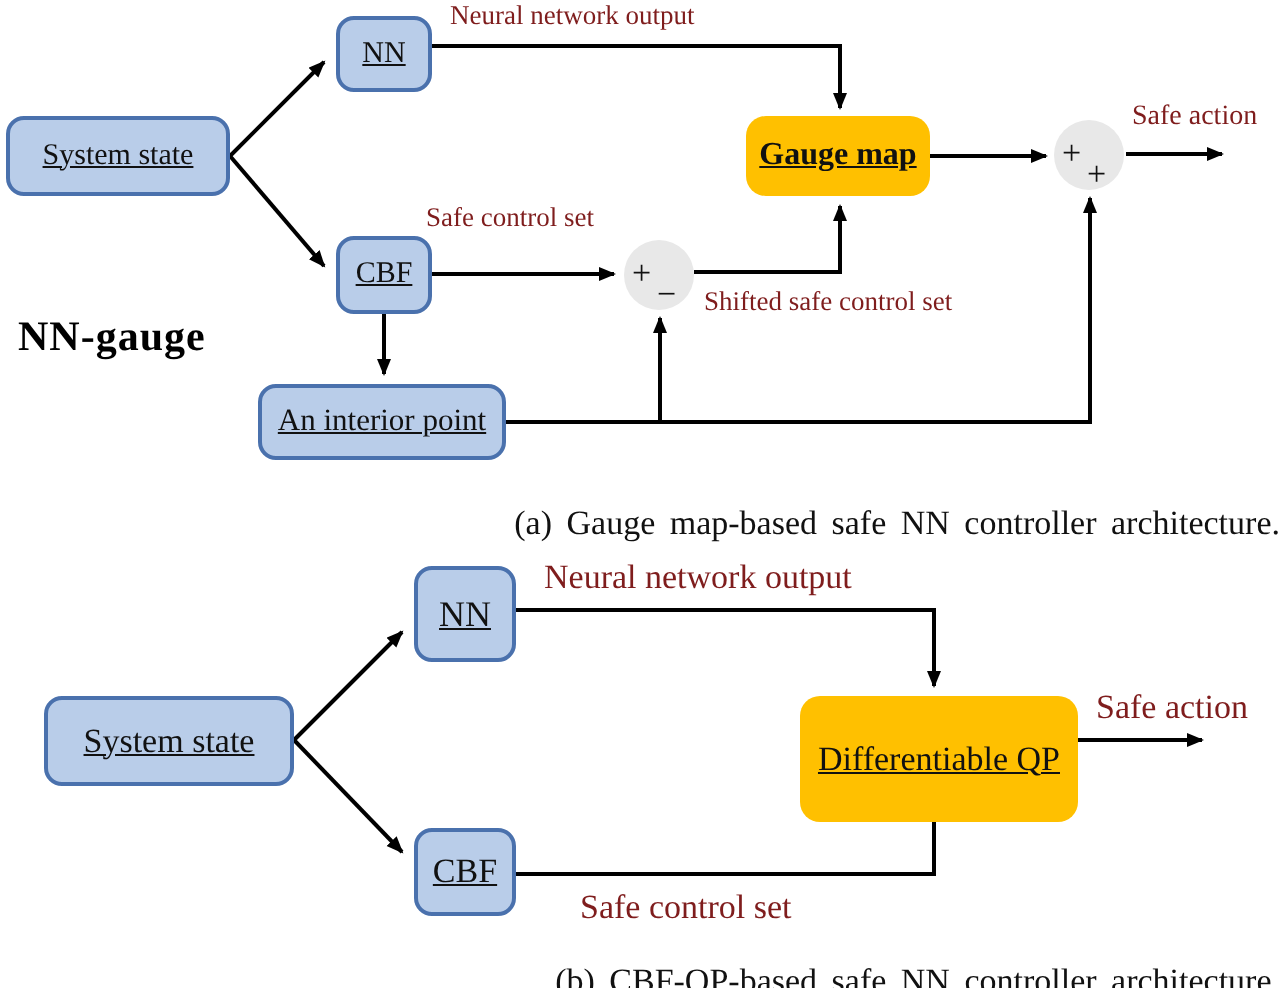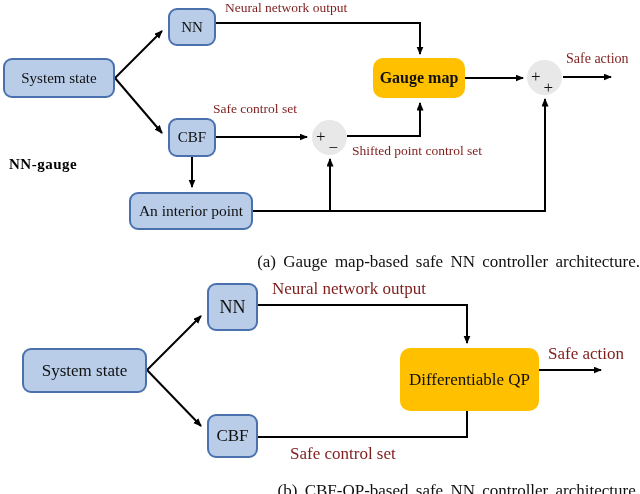--- a/index.html
+++ b/index.html
@@ -6,21 +6,21 @@
   #canvas{
     position:relative;width:640px;height:494px;overflow:hidden;
     background:#ffffff;color:#111;
     font-family:"Liberation Serif","DejaVu Serif",serif;
   }
   svg.wires{position:absolute;left:0;top:0;z-index:1;pointer-events:none;}
   .node{
     position:absolute;z-index:2;box-sizing:border-box;
     display:flex;align-items:center;justify-content:center;
     background:#b9cde9;border:2px solid #4a71ad;border-radius:9px;
-    font-size:15px;color:#111;white-space:nowrap;
+    font-size:15px;color:#111;white-space:nowrap;text-decoration:underline;
   }
   .node.accent{background:#ffc000;border:none;border-radius:10px;font-weight:600;}
   .sum{
     position:absolute;z-index:2;width:35px;height:35px;border-radius:50%;
     background:#e8e8e8;
   }
   .sum .s-left{position:absolute;left:4px;top:50%;transform:translateY(-58%);font-size:17px;line-height:1;}
   .sum .s-bottom{position:absolute;left:50%;top:50%;transform:translate(-10%,4%);font-size:17px;line-height:1;}
   .lbl{position:absolute;z-index:2;white-space:nowrap;font-size:13.5px;color:#7f1d1d;}
   .lbl.big{font-size:17px;}
@@ -89,25 +89,25 @@
 
   <div class="sum" style="left:527px;top:60px;">
     <span class="s-left">+</span>
     <span class="s-bottom">+</span>
   </div>
 
   <div class="lbl" style="left:225px;top:0px;">Neural network output</div>
 
   <div class="lbl" style="left:213px;top:101px;">Safe control set</div>
 
-  <div class="lbl" style="left:352px;top:143px;">Shifted point control set</div>
+  <div class="lbl" style="left:352px;top:143px;">Shifted safe control set</div>
 
   <div class="lbl" style="left:566px;top:51px;font-size:14px;">Safe action</div>
 
-  <div class="tag" style="left:9px;top:156px;font-size:15px;">NN-gauge</div>
+  <div class="tag" style="left:9px;top:156px;font-size:21px;">NN-gauge</div>
 
   <div class="caption" style="top:252px;">(a) Gauge map-based safe NN controller architecture.</div>
 
   <div class="node" style="left:22px;top:348px;width:125px;height:45px;font-size:17px;">
     <span>System state</span>
   </div>
 
   <div class="node" style="left:207px;top:283px;width:51px;height:48px;font-size:18px;">
     <span>NN</span>
   </div>

